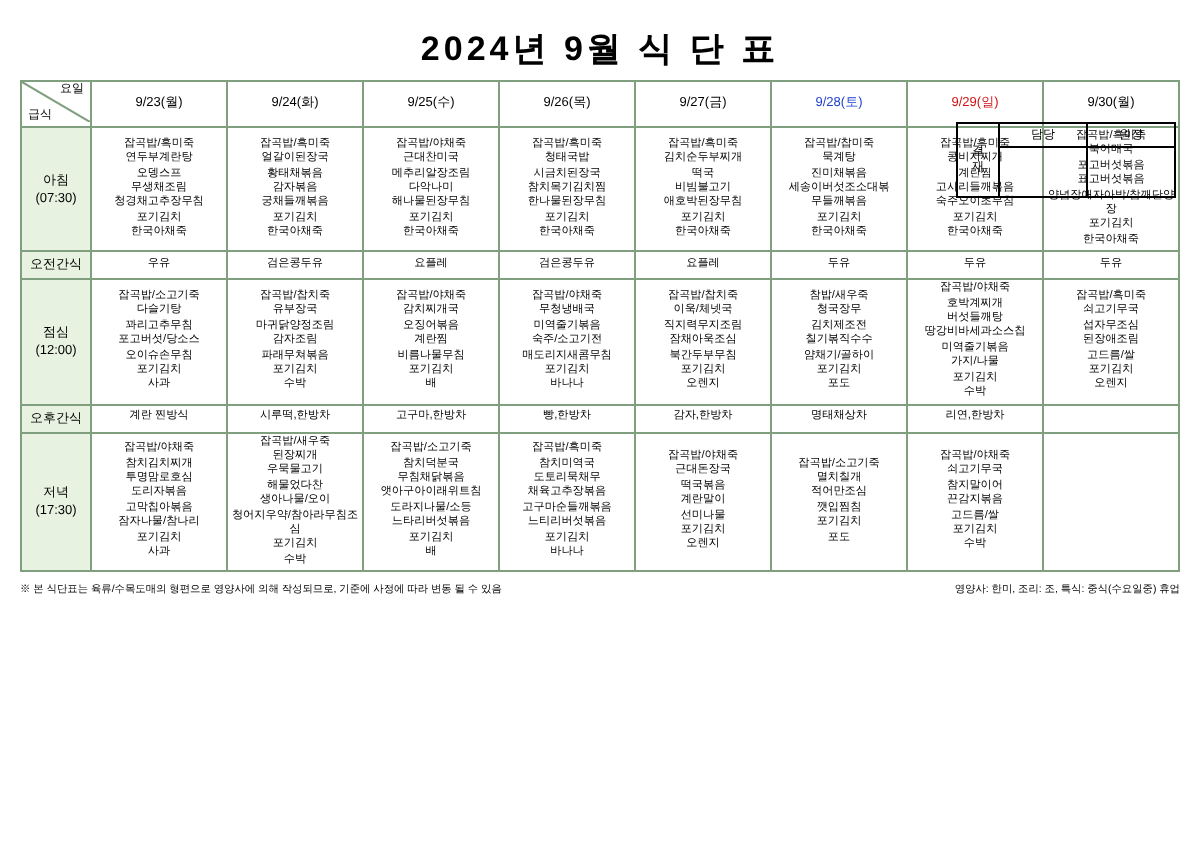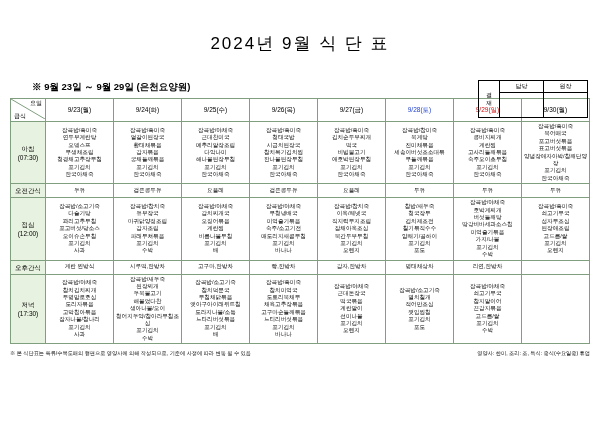--- a/index.html
+++ b/index.html
@@ -17,23 +17,23 @@
   .page {
     position: relative;
     width: 600px;
     height: 424px;
     box-sizing: border-box;
     padding: 0 10px;
   }
   .title {
     text-align: center;
     font-size: 17px;
-    font-weight: normal;
+    font-weight: bold;
     letter-spacing: 2px;
-    margin-top: 32px;
+    margin-top: 13px;
     margin-bottom: 4px;
   }
   .stamp-box {
     position: absolute;
     right: 12px;
     top: 48px;
     width: 110px;
     height: 38px;
     border: 1px solid #000;
     display: flex;
@@ -173,21 +173,20 @@
         <div class="stamp-col-head">담당</div>
         <div class="stamp-col-body"></div>
       </div>
       <div class="stamp-col">
         <div class="stamp-col-head">원장</div>
         <div class="stamp-col-body"></div>
       </div>
     </div>
   </div>
 
-  <div class="subtitle">※ 9월 23일 ～ 9월 29일 (은천요양원)</div>
 
   <table class="menu">
     <thead>
       <tr>
         <th class="corner">
           <span class="c-line">
             <svg width="34" height="20" viewBox="0 0 34 20">
                 <line x1="0" y1="0" x2="34" y2="20" stroke="#7f9f7f" stroke-width="1"></line>
               </svg>
           </span>

